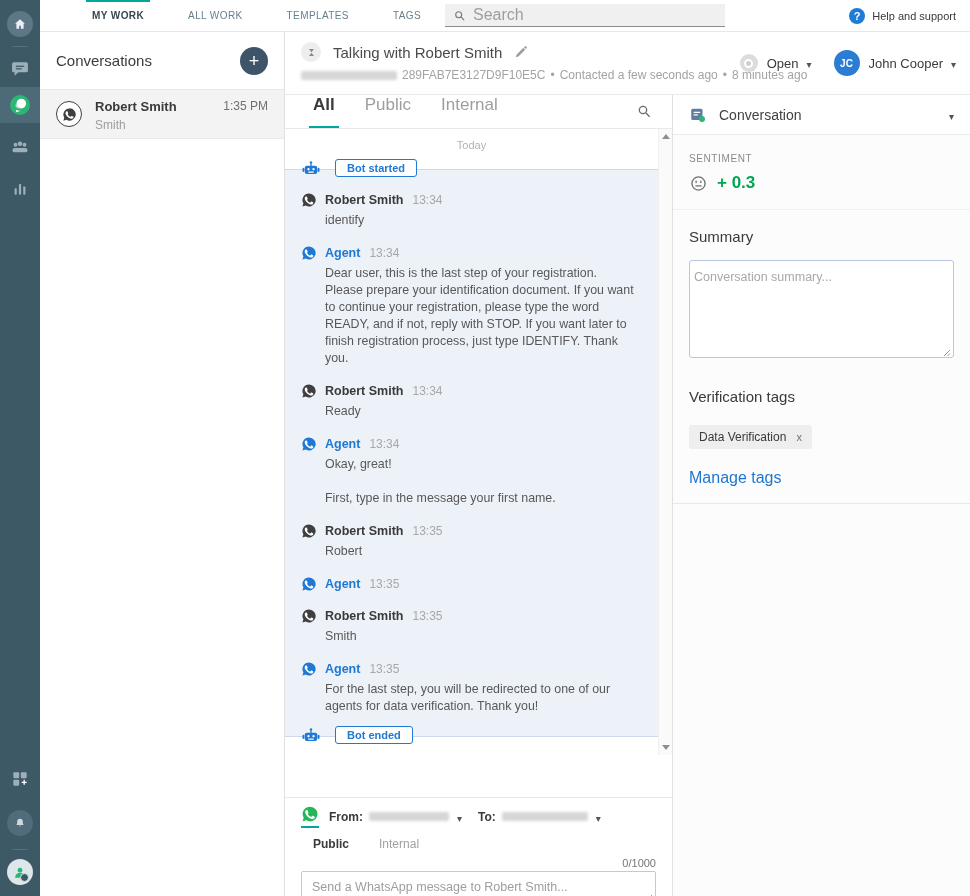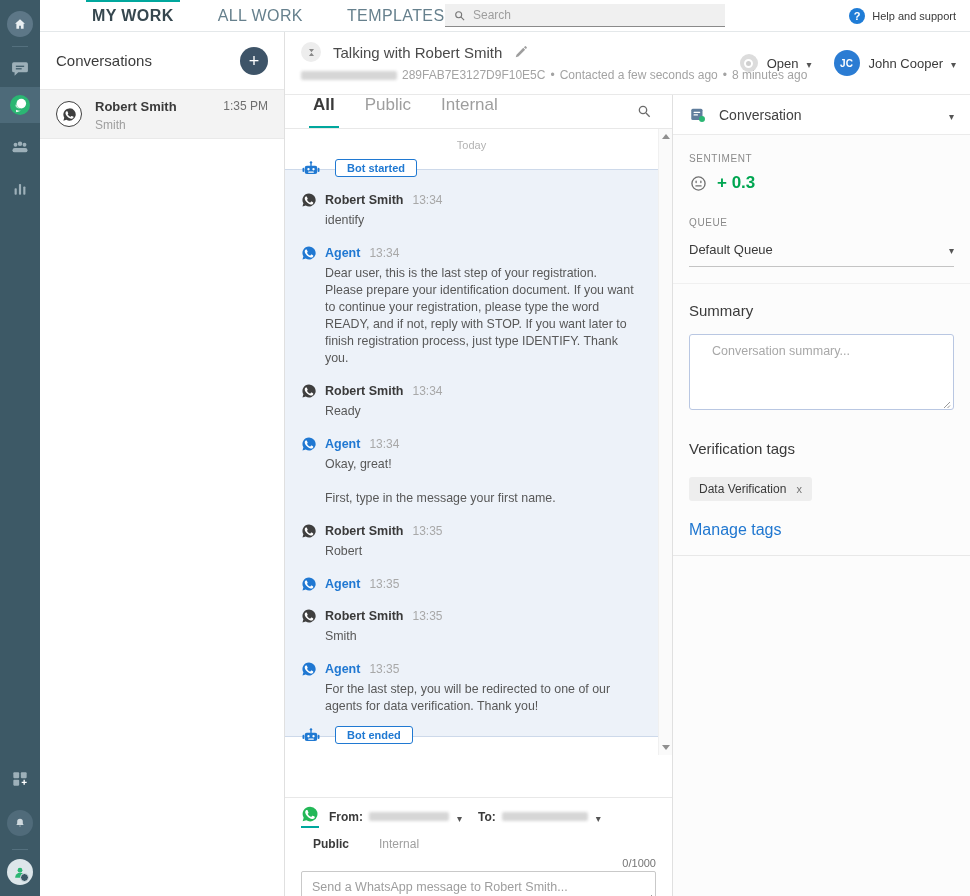--- a/index.html
+++ b/index.html
@@ -12,25 +12,25 @@
   .rail-icn { width:40px; height:36px; display:flex; align-items:center; justify-content:center; cursor:pointer; }
   .rail-circle { width:26px; height:26px; border-radius:50%; background:#5d7787; display:flex; align-items:center; justify-content:center; }
   .rail-sep { width:16px; height:1px; background:#54707e; margin:4px auto; }
   .rail-active { background:#4d6a79; }
   .rail-bottom { position:absolute; bottom:6px; left:0; width:40px; }
   .gear-dot { position:absolute; right:4px; bottom:3px; width:9px; height:9px; border-radius:50%; background:#3d5966; border:1.5px solid #dde6ea; }
 
   
   .topbar { position:absolute; left:40px; right:0; top:0; height:32px; background:#fff; border-bottom:1px solid #e4e8ea; display:flex; align-items:center; z-index:4; }
   .nav-tabs { display:flex; height:32px; margin-left:30px; }
-  .nav-tab { position:relative; padding:0 22px; font-size:16px; letter-spacing:.4px; color:#66808d; display:flex; align-items:center; cursor:pointer; }
+  .nav-tab { position:relative; padding:0 22px; font-size:10px; letter-spacing:.4px; color:#66808d; display:flex; align-items:center; cursor:pointer; }
   .nav-tab.active { color:#36474f; font-weight:bold; }
   .nav-tab.active::before { content:""; position:absolute; left:16px; right:16px; top:0; height:2px; background:#00a79d; }
   .search-box { position:absolute; left:405px; top:4px; width:280px; height:23px; background:#f0f0f0; border-bottom:1px solid #8a8a8a; display:flex; align-items:center; padding:0 8px; }
-  .search-box input { border:none; outline:none; background:transparent; font-size:12px; color:#0f172a; width:100%; margin-left:7px; font-family:inherit; }
+  .search-box input { border:none; outline:none; background:transparent; font-size:16px; color:#0f172a; width:100%; margin-left:7px; font-family:inherit; }
   .search-box input::placeholder { color:#9e9e9e; }
   .help { position:absolute; right:14px; top:0; height:32px; display:flex; align-items:center; gap:7px; cursor:pointer; }
   .help-badge { width:16px; height:16px; border-radius:50%; background:#1f7cd6; color:#fff; font-size:11px; font-weight:bold; display:flex; align-items:center; justify-content:center; }
   .help-label { font-size:11px; color:#3a3a3a; }
 
   
   .convs { position:absolute; left:40px; top:32px; width:245px; bottom:0; background:#fff; border-right:1px solid #e0e0e0; }
   .convs-head { height:58px; display:flex; align-items:center; padding:0 16px; border-bottom:1px solid #e8e8e8; }
   .convs-title { font-size:15px; color:#3c3c3c; flex:1; }
   .add-btn { width:28px; height:28px; border-radius:50%; background:#3e5468; color:#fff; font-size:18px; line-height:26px; text-align:center; border:none; cursor:pointer; }
@@ -120,21 +120,21 @@
   .sent-block { padding:18px 16px 0; }
   .sent-val { display:flex; align-items:center; gap:9px; margin-top:9px; }
   .sent-num { font-size:17px; font-weight:bold; color:#00a651; }
   .queue-block { padding:24px 16px 0; }
   .queue-sel { display:flex; align-items:center; border-bottom:1px solid #c4c4c4; padding-bottom:8px; margin-top:12px; cursor:pointer; }
   .queue-val { font-size:13px; color:#3a3a3a; flex:1; }
   .rp-div1 { border-top:1px solid #f0f0f0; margin-top:16px; }
   .sum-block { padding:18px 16px 0; }
   .rp-h2 { font-size:15px; color:#3a3a3a; }
   .sum-ta { position:relative; margin-top:15px; }
-  .sum-ta textarea { width:100%; height:76px; border:1px solid #b9c7e2; border-radius:3px; padding:9px 22px; font-size:12.5px; color:#444; resize:none; outline:none; font-family:inherit; background:#fff; }
+  .sum-ta textarea { width:100%; height:98px; border:1px solid #b9c7e2; border-radius:3px; padding:9px 4px; font-size:12.5px; color:#444; resize:none; outline:none; font-family:inherit; background:#fff; }
   .sum-ta textarea::placeholder { color:#a8a8a8; }
   .tags-block { padding:26px 16px 0; }
   .chip-row { margin-top:20px; }
   .chip { display:inline-flex; align-items:center; background:#eeeeee; border-radius:3px; padding:5px 10px; font-size:12px; color:#3a3a3a; }
   .chip-x { font-size:11px; color:#757575; margin-left:10px; cursor:pointer; }
   .manage { display:inline-block; margin-top:20px; font-size:16px; color:#2077d0; cursor:pointer; }
   .rp-div2 { border-top:1px solid #e8e8e8; margin-top:16px; }
   .cust-row { height:40px; display:flex; align-items:center; padding:0 16px; cursor:pointer; }
   svg { display:block; }
 </style>
@@ -554,27 +554,20 @@
           <svg width="19" height="19" viewBox="0 0 24 24" fill="none" stroke="#707070" stroke-width="1.7">
               <circle cx="12" cy="12" r="8.3"></circle>
               <path d="M9 9.2v1.6M15 9.2v1.6" stroke-linecap="round"></path>
               <path d="M8.8 15h6.4" stroke-linecap="round"></path>
             </svg>
         </span>
         <span class="sent-num">+ 0.3</span>
       </div>
     </div>
 
-    <div class="queue-block">
-      <div class="rp-lab">QUEUE</div>
-      <div class="queue-sel">
-        <span class="queue-val">Default Queue</span>
-        <span class="caret"></span>
-      </div>
-    </div>
 
     <div class="rp-div1"></div>
 
     <div class="sum-block">
       <div class="rp-h2">Summary</div>
       <div class="sum-ta">
         <textarea placeholder="Conversation summary..." style=""></textarea>
         <span class="resize-h">
           <svg width="8" height="8" viewBox="0 0 8 8">
               <path d="M7 1L1 7M7 4.5L4.5 7" stroke="#999" stroke-width="1"></path>

